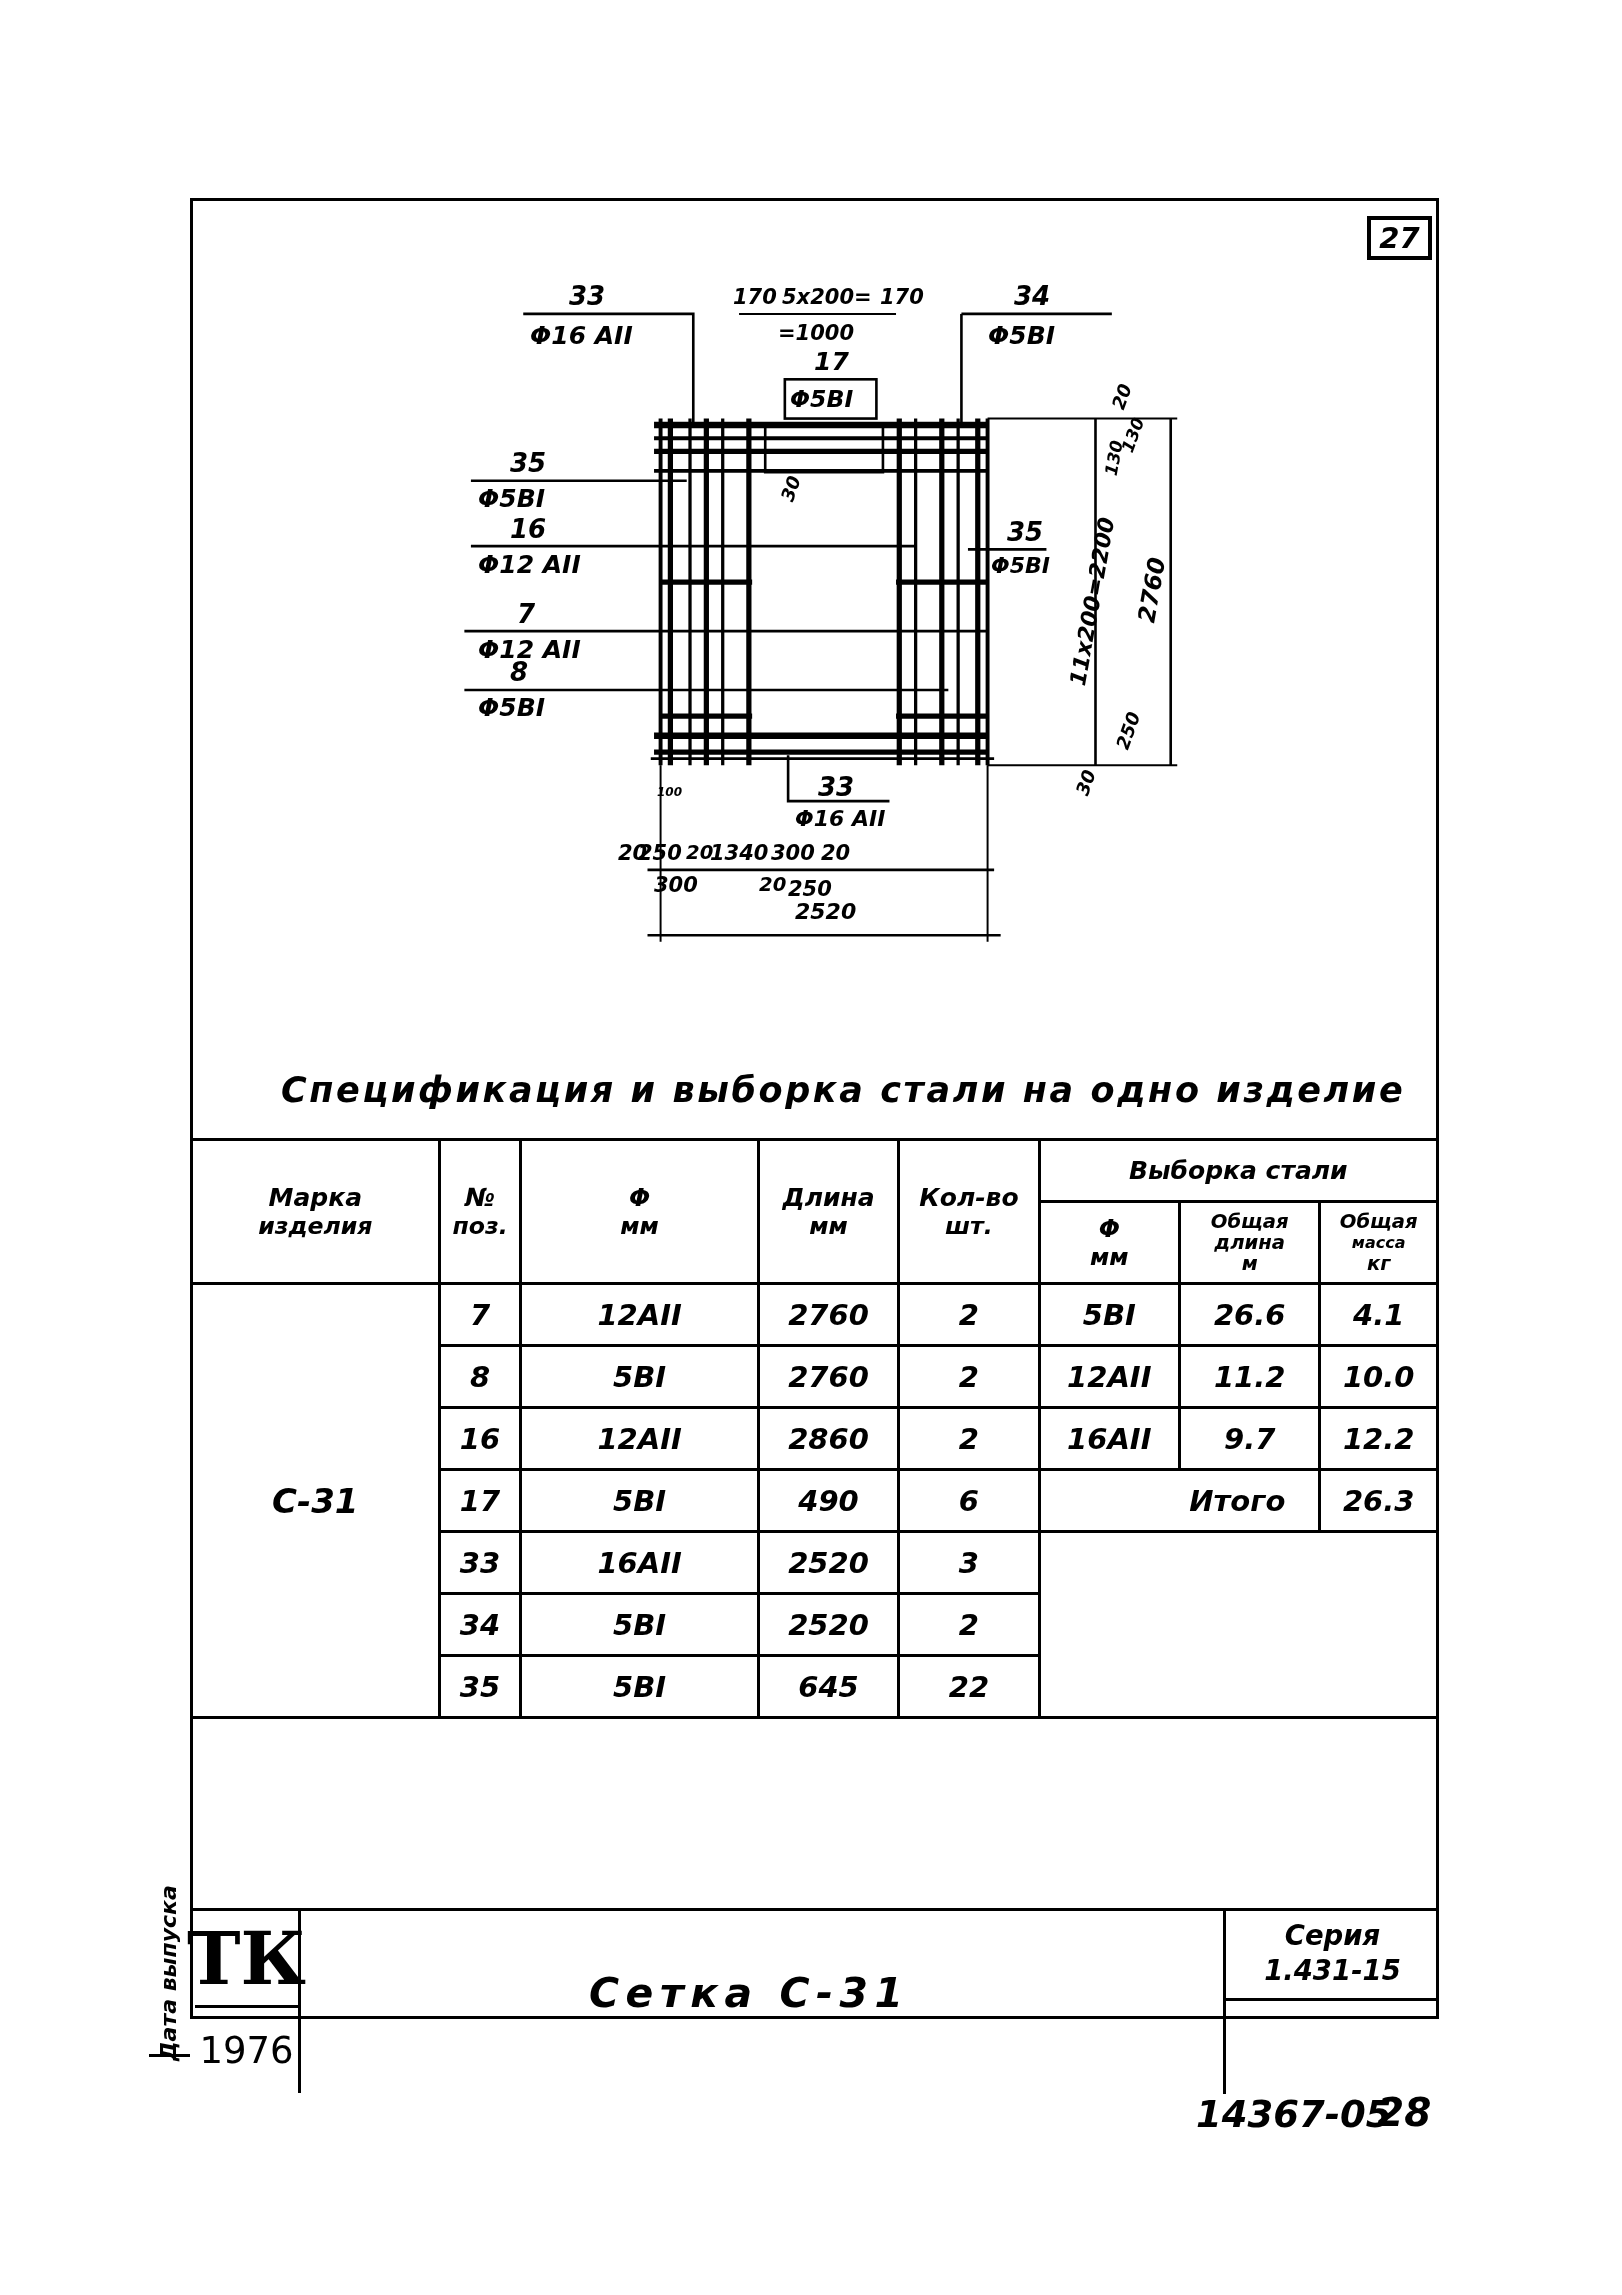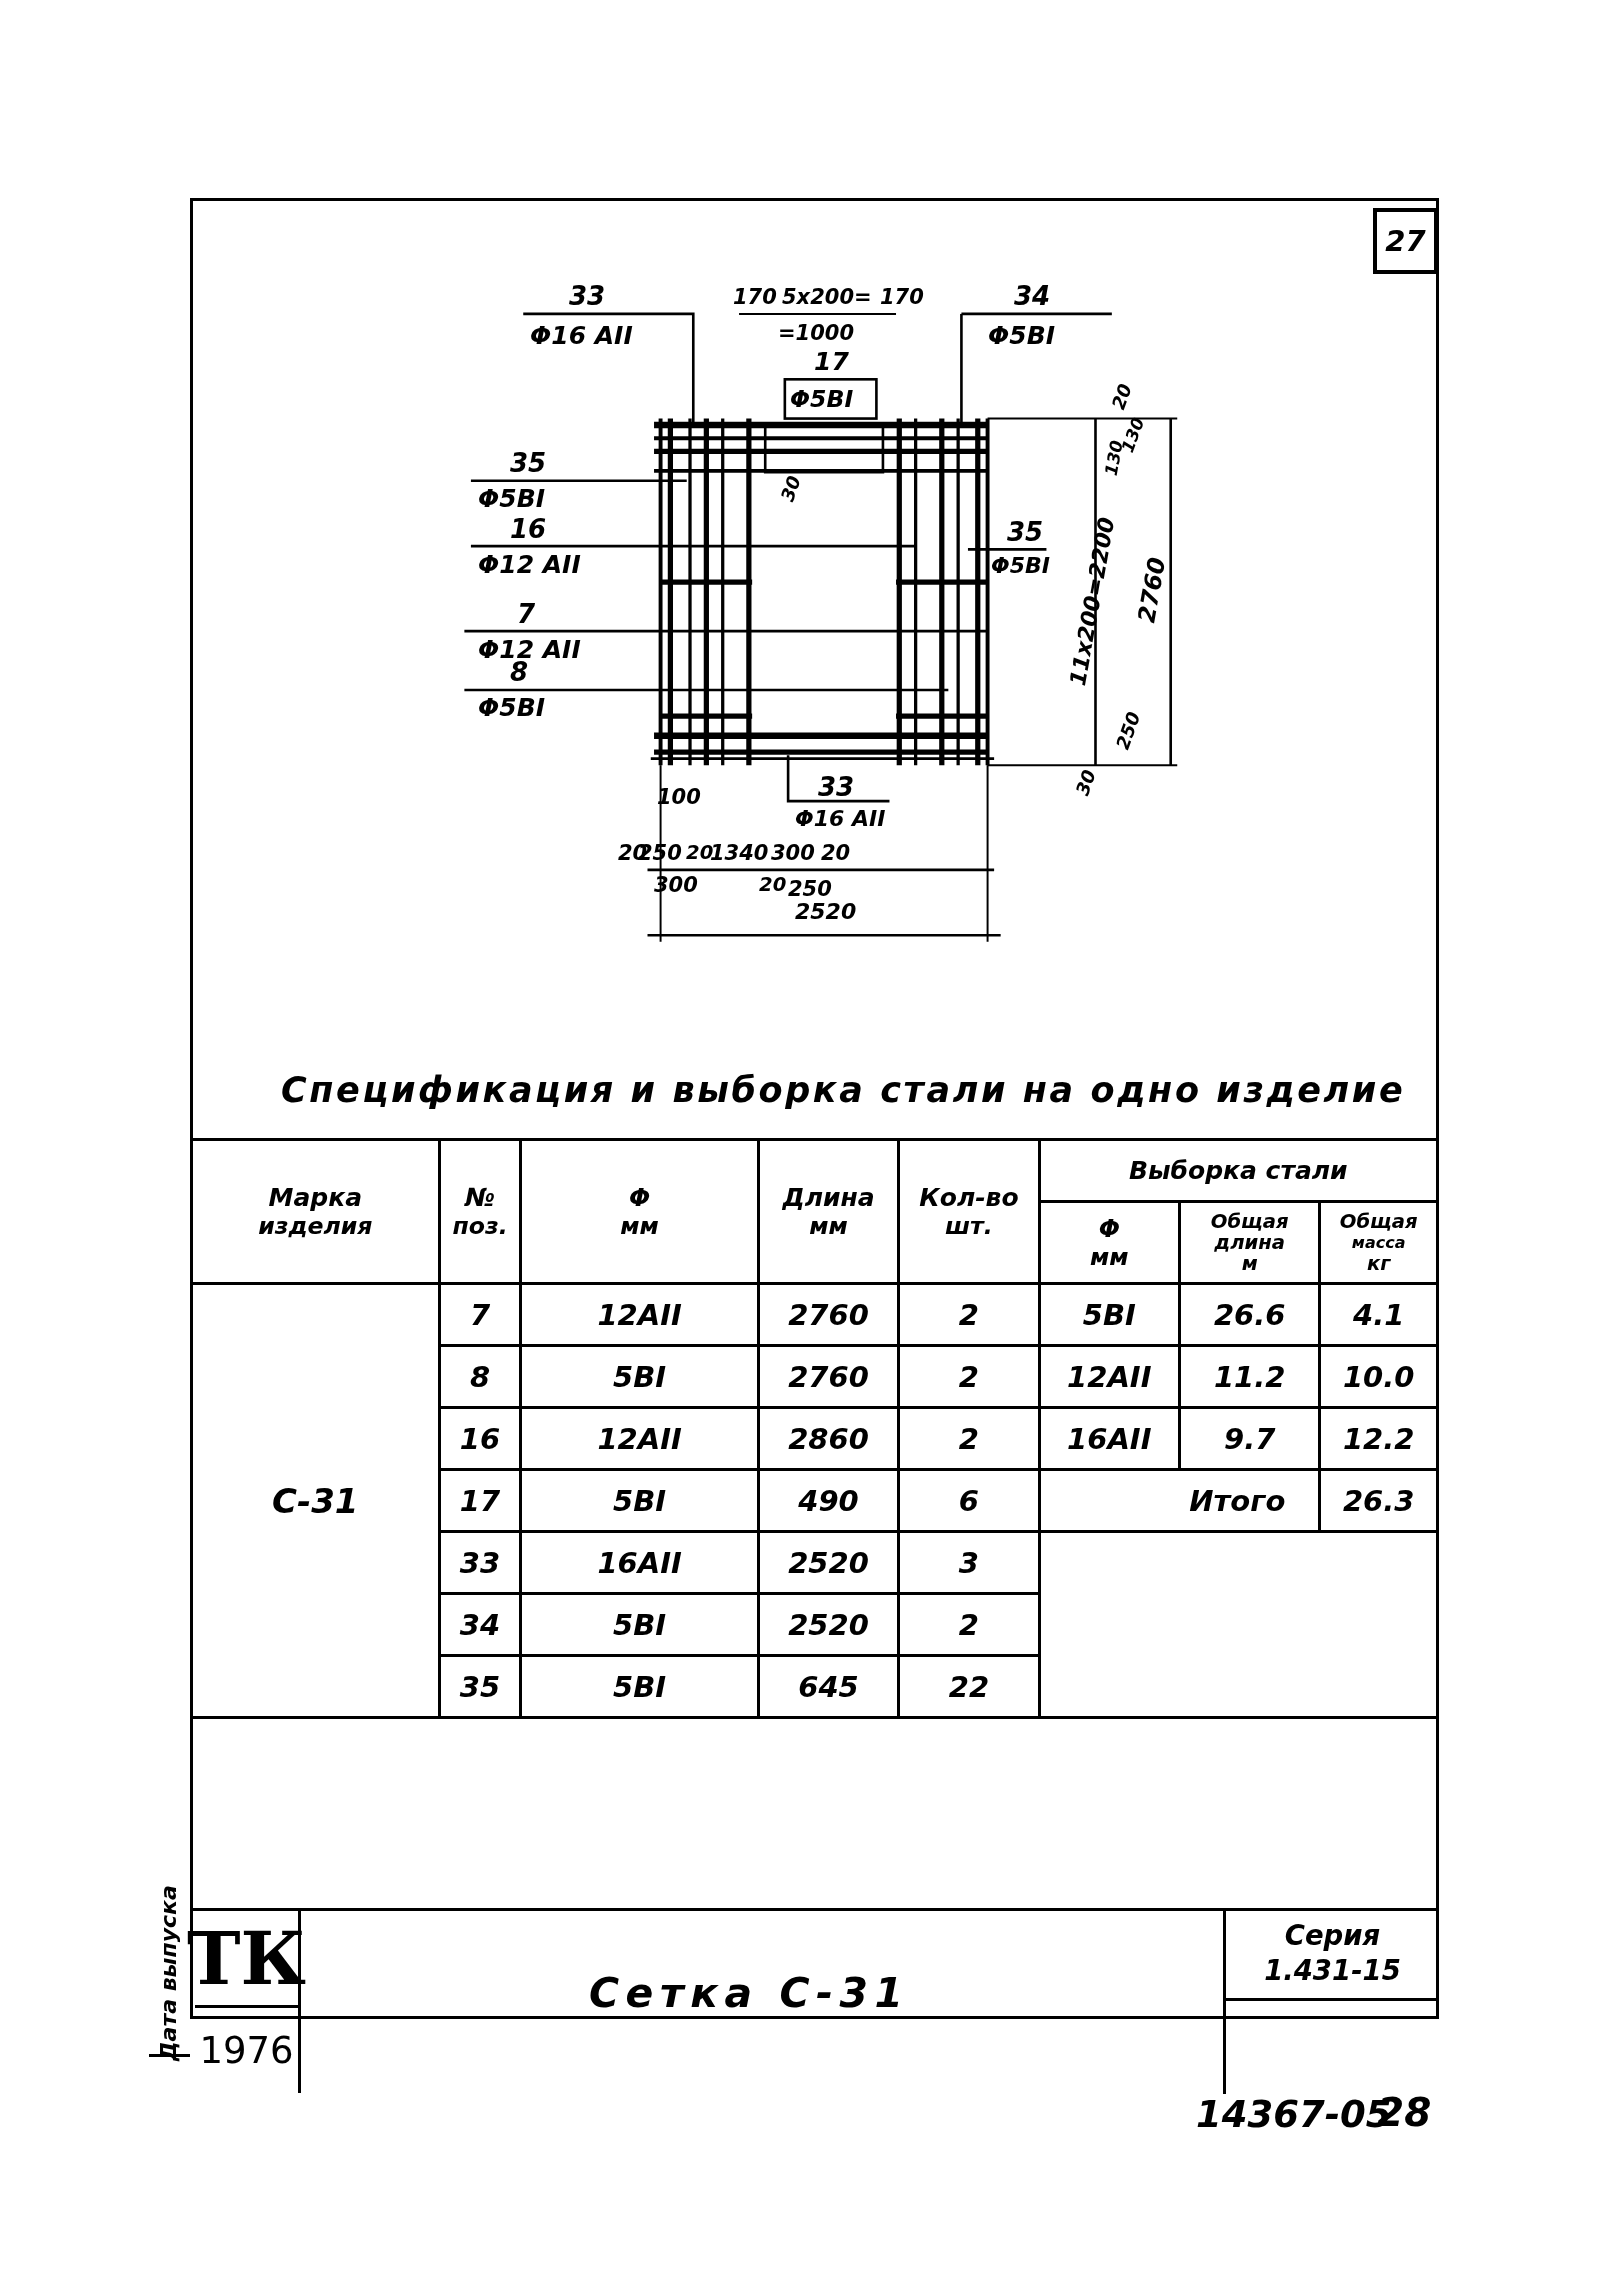--- a/index.html
+++ b/index.html
@@ -2,23 +2,23 @@
 <html style="font-size:10.5px"><head>
 <meta charset="utf-8">
 <style>
   html, body { margin:0; padding:0; background:#ffffff; }
   body { width:1622px; height:2295px; position:relative; overflow:hidden;
          font-family:"DejaVu Sans", sans-serif; color:#000; }
   .hand { font-family:"DejaVu Sans", sans-serif; font-style:italic; font-weight:bold; }
   .abs { position:absolute; }
   .frame { position:absolute; left:190px; top:198px; width:1249px; height:1821px;
            border:3.9px solid #000; box-sizing:border-box; }
-  .sheetnum { position:absolute; left:1367px; top:208px; width:65px; height:66px;
+  .sheetnum { position:absolute; left:1367px; top:216px; width:65px; height:44px;
               border:4.6px solid #000; box-sizing:border-box; font-size:29px;
-              display:flex; align-items:center; justify-content:center;margin-left:6px; }
+              display:flex; align-items:center; justify-content:center; }
   svg.drawing { position:absolute; left:0; top:0; }
   .spec-title { position:absolute; left:281px; top:1070px; font-size:35px; letter-spacing:2.6px; }
   table { border-collapse:collapse; }
   .spec { position:absolute; left:190px; top:1138px; width:1249px; }
   .spec td, .spec th { border:3.3px solid #000; text-align:center; vertical-align:middle;
                        font-family:"DejaVu Sans", sans-serif; font-style:italic; font-weight:bold;
                        font-size:29px; padding:0; }
   .spec th { font-size:25px; font-weight:bold; }
   .spec th .sub { display:block; font-size:23.6px; }
   .tb-tk { position:absolute; left:195px; top:1911px; width:106px; height:97px;
@@ -135,21 +135,21 @@
 
 <div class="abs hand" style="left:1109px;top:386px;font-size:18.3px;transform:rotate(-70deg);">20</div>
 <div class="abs hand" style="left:1096px;top:448px;font-size:17px;transform:rotate(-80deg);">130</div>
 <div class="abs hand" style="left:1115px;top:425px;font-size:17px;transform:rotate(-70deg);">130</div>
 <div class="abs hand" style="left:1007px;top:589px;font-size:22px;transform:rotate(-80deg);">11x200=2200</div>
 <div class="abs hand" style="left:1119px;top:576px;font-size:23.6px;transform:rotate(-80deg);">2760</div>
 <div class="abs hand" style="left:1109px;top:720px;font-size:18.3px;transform:rotate(-70deg);">250</div>
 <div class="abs hand" style="left:1073px;top:772px;font-size:18.3px;transform:rotate(-70deg);">30</div>
 <div class="abs hand" style="left:778px;top:478px;font-size:18.3px;transform:rotate(-70deg);">30</div>
 
-<div class="abs hand" style="left:657px;top:785px;font-size:21px;text-align:center;">100</div>
+<div class="abs hand" style="left:657px;top:785px;font-size:12px;text-align:center;">100</div>
 <div class="abs hand" style="left:618px;top:841px;font-size:21px;">20</div>
 <div class="abs hand" style="left:638px;top:841px;font-size:21px;">250</div>
 <div class="abs hand" style="left:654px;top:873px;font-size:21px;">300</div>
 <div class="abs hand" style="left:686px;top:841px;font-size:19.6px;">20</div>
 <div class="abs hand" style="left:710px;top:841px;font-size:21px;">1340</div>
 <div class="abs hand" style="left:759px;top:873px;font-size:19.6px;">20</div>
 <div class="abs hand" style="left:771px;top:841px;font-size:21px;">300</div>
 <div class="abs hand" style="left:788px;top:877px;font-size:21px;">250</div>
 <div class="abs hand" style="left:821px;top:841px;font-size:21px;">20</div>
 <div class="abs hand" style="left:795px;top:899px;font-size:22px;">2520</div>

